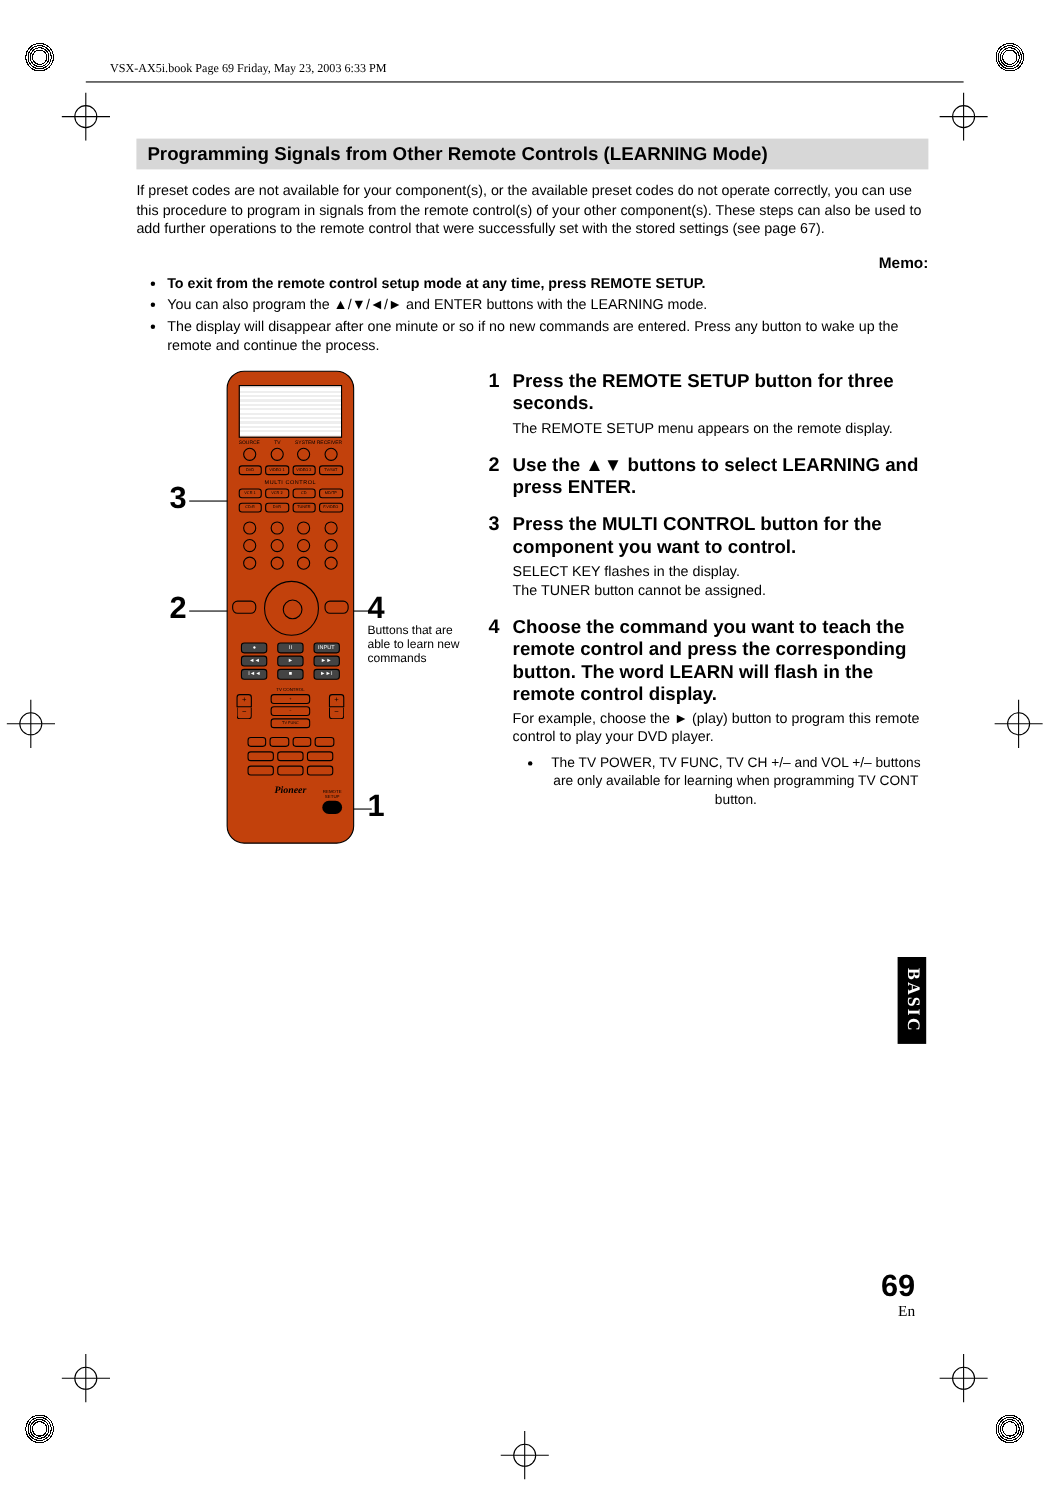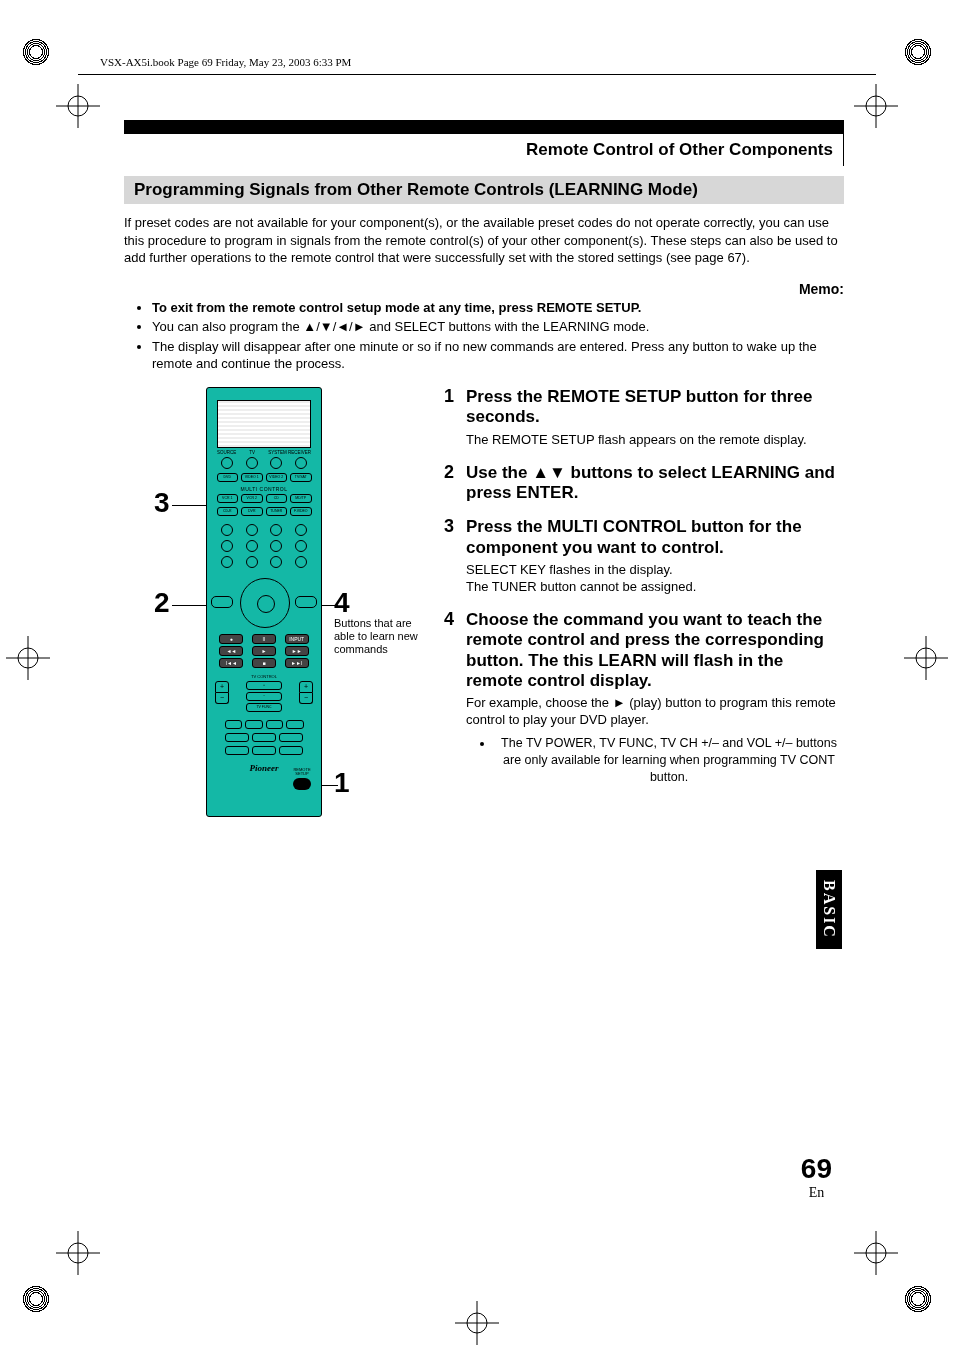--- a/index.html
+++ b/index.html
@@ -128,23 +128,23 @@
     width: 302px;
     height: 460px;
   }
   .remote {
     position: absolute;
     left: 82px;
     top: 0;
     width: 116px;
     height: 430px;
     border: 1.5px solid #000;
-    border-radius: 3px;
+    border-radius: 16px;
     box-sizing: border-box;
-    background: #14b8a6;
+    background: #c2410c;
   }
   .remote .screen {
     margin: 12px auto 0 auto;
     width: 92px;
     height: 46px;
     border: 1px solid #000;
     background: repeating-linear-gradient(0deg,#eee 0 2px,#fff 2px 4px);
   }
   .remote .labelrow {
     display: flex;
@@ -353,21 +353,21 @@
     font-size: 16px;
     padding: 10px 4px;
     letter-spacing: 2px;
     font-family: "Times New Roman", serif;
   }
 
   .page-num {
     position: absolute;
     right: 122px;
     bottom: 150px;
-    text-align: center;
+    text-align: right;
   }
   .page-num .n {
     font-weight: bold;
     font-size: 28px;
     font-family: Arial, sans-serif;
   }
   .page-num .lang {
     font-size: 14px;
     font-family: "Times New Roman", serif;
   }
@@ -431,30 +431,29 @@
         <line x1="0" y1="22" x2="44" y2="22" stroke="#000"></line>
         <line x1="22" y1="0" x2="22" y2="44" stroke="#000"></line>
       </svg>
   </div>
 
   <div class="hrule-top"></div>
   <div class="bookline">VSX-AX5i.book  Page 69  Friday, May 23, 2003  6:33 PM</div>
 
   <div class="content">
 
-    <div class="chapter-bar">Remote Control of Other Components</div>
 
     <div class="section-bar">Programming Signals from Other Remote Controls (LEARNING Mode)</div>
 
     <div class="intro">If preset codes are not available for your component(s), or the available preset codes do not operate correctly, you can use this procedure to program in signals from the remote control(s) of your other component(s). These steps can also be used to add further operations to the remote control that were successfully set with the stored settings (see page 67).</div>
 
     <div class="memo-head">Memo:</div>
     <ul class="memo">
       <li><span class="bold">To exit from the remote control setup mode at any time, press REMOTE SETUP.</span></li>
-      <li><span>You can also program the ▲/▼/◄/► and SELECT buttons with the LEARNING mode.</span></li>
+      <li><span>You can also program the ▲/▼/◄/► and ENTER buttons with the LEARNING mode.</span></li>
       <li><span>The display will disappear after one minute or so if no new commands are entered. Press any button to wake up the remote and continue the process.</span></li>
     </ul>
 
     <div class="body-cols">
 
       <div class="col-left">
         <div class="remote-wrap">
 
           <span class="callout-num" style="left:30px; top:100px;">3</span>
           <div class="callout-line" style="left:48px; top:118px; width:40px;"></div>
@@ -580,41 +579,41 @@
             <div class="brand">Pioneer</div>
           </div>
         </div>
       </div>
 
       <div class="col-right">
         <div class="step">
           <div class="num">1</div>
           <div class="body">
             <div class="title">Press the REMOTE SETUP button for three seconds.</div>
-            <div class="desc">The REMOTE SETUP flash appears on the remote display.</div>
+            <div class="desc">The REMOTE SETUP menu appears on the remote display.</div>
           </div>
         </div>
         <div class="step">
           <div class="num">2</div>
           <div class="body">
             <div class="title">Use the ▲▼ buttons to select LEARNING and press ENTER.</div>
           </div>
         </div>
         <div class="step">
           <div class="num">3</div>
           <div class="body">
             <div class="title">Press the MULTI CONTROL button for the component you want to control.</div>
             <div class="desc" style="white-space:pre-line;">SELECT KEY flashes in the display.
 The TUNER button cannot be assigned.</div>
           </div>
         </div>
         <div class="step">
           <div class="num">4</div>
           <div class="body">
-            <div class="title">Choose the command you want to teach the remote control and press the corresponding button. The this LEARN will flash in the remote control display.</div>
+            <div class="title">Choose the command you want to teach the remote control and press the corresponding button. The word LEARN will flash in the remote control display.</div>
             <div class="desc">For example, choose the ► (play) button to program this remote control to play your DVD player.</div>
             <ul class="substep">
               <li>The TV POWER, TV FUNC, TV CH +/– and VOL +/– buttons are only available for learning when programming TV CONT button.</li>
             </ul>
           </div>
         </div>
       </div>
     </div>
   </div>
 

